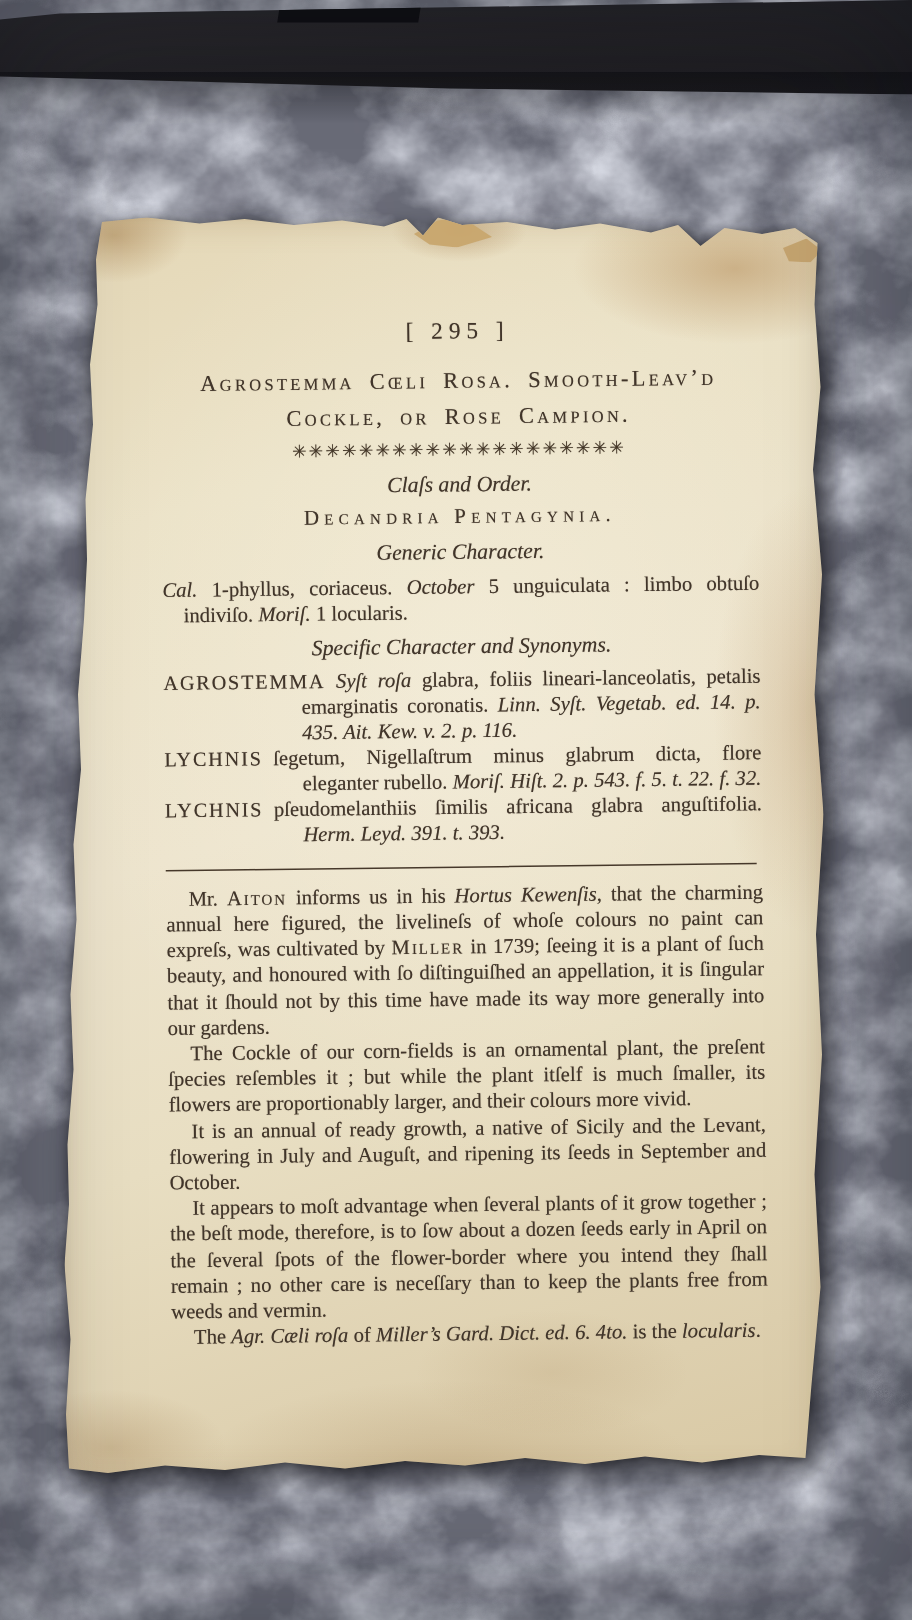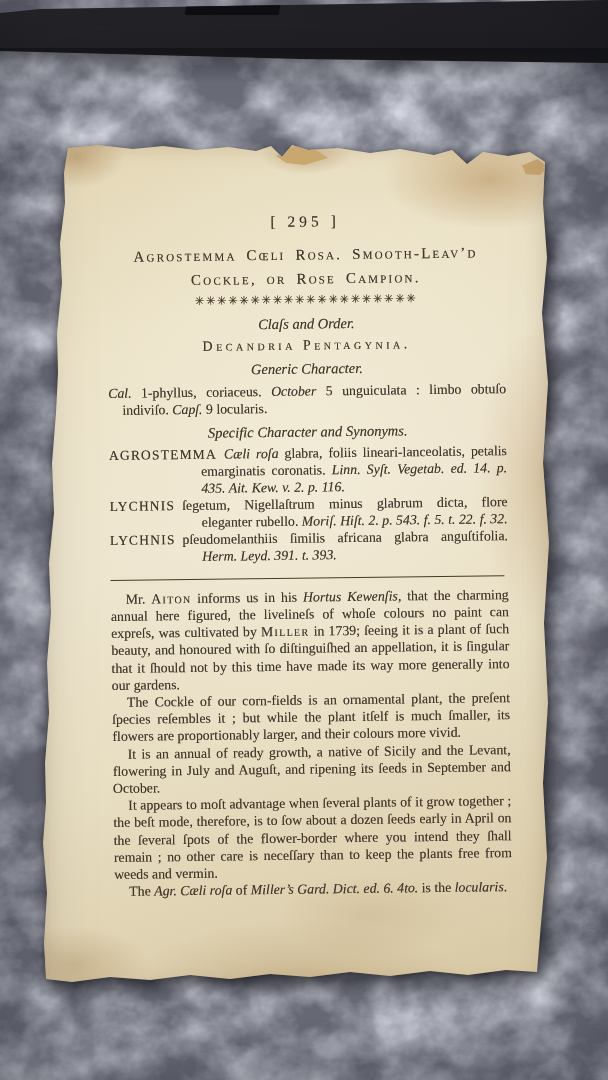--- a/index.html
+++ b/index.html
@@ -101,25 +101,25 @@
 
         <div class="title">Agrostemma Cœli Rosa.  Smooth-Leav’d</div>
         <div class="title">Cockle, or Rose Campion.</div>
 
         <div class="ornaments">✳✳✳✳✳✳✳✳✳✳✳✳✳✳✳✳✳✳✳✳</div>
 
         <div class="h-it">Claſs and Order.</div>
         <div class="h-sc">Decandria Pentagynia.</div>
 
         <div class="h-it">Generic Character.</div>
-        <p class="hang14"><span class="i">Cal.</span><span> 1-phyllus, coriaceus.  </span><span class="i">October</span><span> 5 unguiculata : limbo obtuſo indiviſo.  </span><span class="i">Capſ.</span><span> 9 locularis.</span></p>
+        <p class="hang14"><span class="i">Cal.</span><span> 1-phyllus, coriaceus.  </span><span class="i">October</span><span> 5 unguiculata : limbo obtuſo indiviſo.  </span><span class="i">Moriſ.</span><span> 1 locularis.</span></p>
 
         <div class="h-it">Specific Character and Synonyms.</div>
 
-        <p class="syn"><span class="genus">AGROSTEMMA</span><span><span class="i">Cæli roſa</span><span> glabra, foliis lineari-lanceolatis, petalis emarginatis coronatis.  </span><span class="i">Linn. Syſt. Vegetab. ed. 14. p. 435.  Ait. Kew. v. 2. p. 116.</span></span></p>
+        <p class="syn"><span class="genus">AGROSTEMMA</span><span><span class="i">Syſt roſa</span><span> glabra, foliis lineari-lanceolatis, petalis emarginatis coronatis.  </span><span class="i">Linn. Syſt. Vegetab. ed. 14. p. 435.  Ait. Kew. v. 2. p. 116.</span></span></p>
 
         <p class="syn"><span class="genus">LYCHNIS</span><span><span>ſegetum, Nigellaſtrum minus glabrum dicta, flore eleganter rubello.  </span><span class="i">Moriſ. Hiſt. 2. p. 543. f. 5. t. 22. f. 32.</span></span></p>
 
         <p class="syn"><span class="genus">LYCHNIS</span><span><span>pſeudomelanthiis ſimilis africana glabra anguſtifolia.  </span><span class="i">Herm. Leyd. 391. t. 393.</span></span></p>
 
         <hr class="rule">
 
         <p class="body"><span>Mr. </span><span class="sc">Aiton</span><span> informs us in his </span><span class="i">Hortus Kewenſis</span><span>, that the charming annual here figured, the livelineſs of whoſe colours no paint can expreſs, was cultivated by </span><span class="sc">Miller</span><span> in 1739; ſeeing it is a plant of ſuch beauty, and honoured with ſo diſtinguiſhed an appellation, it is ſingular that it ſhould not by this time have made its way more generally into our gardens.</span></p>
         <p class="body"><span>The Cockle of our corn-fields is an ornamental plant, the preſent ſpecies reſembles it ; but while the plant itſelf is much ſmaller, its flowers are proportionably larger, and their colours more vivid.</span></p>
         <p class="body"><span>It is an annual of ready growth, a native of Sicily and the Levant, flowering in July and Auguſt, and ripening its ſeeds in September and October.</span></p>

